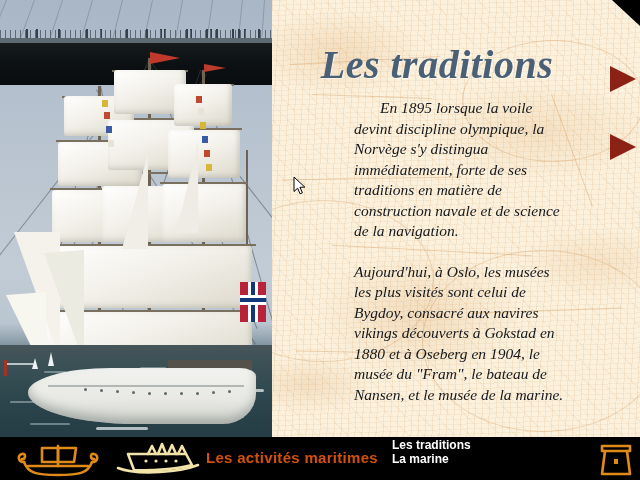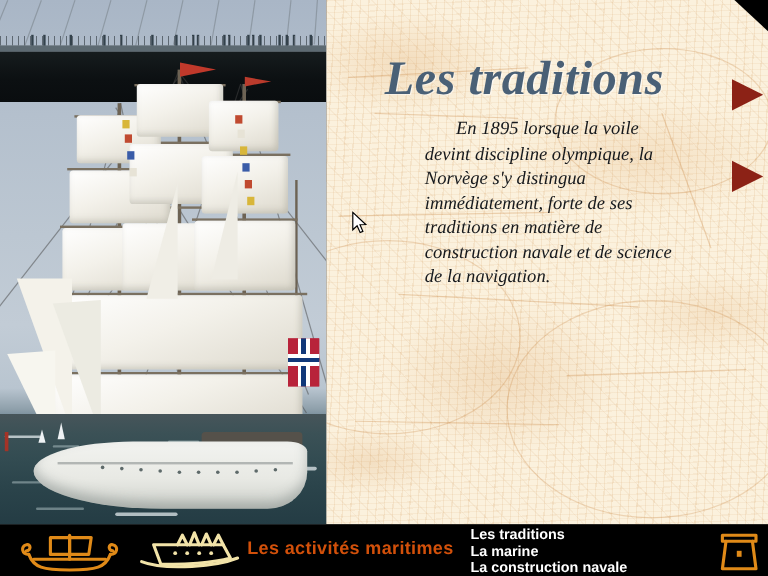--- a/index.html
+++ b/index.html
@@ -560,20 +560,21 @@
       <div class="map-line" style="left:240px; top:150px; width:120px; transform:rotate(70deg);"></div>
       <div class="map-arc" style="left:190px; top:40px;  width:180px; height:120px;"></div>
       <div class="map-arc" style="left:-60px; top:200px; width:220px; height:160px;"></div>
       <div class="map-arc" style="left:150px; top:250px; width:240px; height:180px;"></div>
     </div>
 
     <h1 id="title">Les traditions</h1>
 
     <div id="body-text">
       <p class="para-1">En 1895 lorsque la voile devint discipline olympique, la Norvège s'y distingua immédiatement, forte de ses traditions en matière de construction navale et de science de la navigation.</p>
+      <p class="para-2">Aujourd'hui, à Oslo, les musées les plus visités sont celui de Bygdoy, consacré aux navires vikings découverts à Gokstad en 1880 et à Oseberg en 1904, le musée du "Fram", le bateau de Nansen, et le musée de la marine.</p>
     </div>
   </div>
 
 
   <div class="tab" id="tab-1"></div>
   <span class="tab-label" id="tab-1-label">1</span>
 
   <div class="tab" id="tab-2"></div>
   <span class="tab-label" id="tab-2-label">2</span>
 
@@ -613,21 +614,20 @@
           <circle cx="64" cy="21" r="1.6"></circle>
         </g>
       </svg>
     </div>
 
     <div id="nav-label-activites">Les activités maritimes</div>
 
     <div id="nav-menu">
       <div>Les traditions</div>
       <div>La marine</div>
-      <div>La construction navale</div>
     </div>
 
     <div class="nav-icon" style="left:596px; width:40px;">
       <svg width="40" height="38" viewBox="0 0 40 38">
         <g fill="none" stroke="#e08a18" stroke-width="2.6" stroke-linecap="round" stroke-linejoin="round">
           <path d="M6 6 L34 6 L34 11 L6 11 Z"></path>
           <path d="M9 11 L6 34 L34 34 L31 11"></path>
         </g>
         <rect x="18" y="19" width="4" height="5" fill="#e08a18"></rect>
       </svg>

